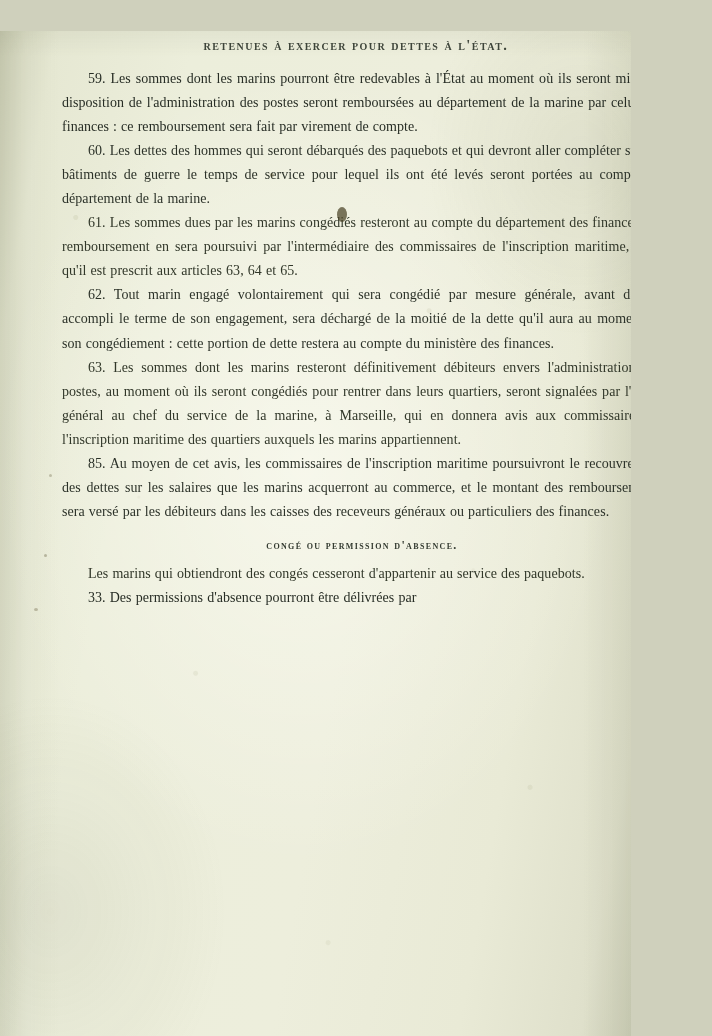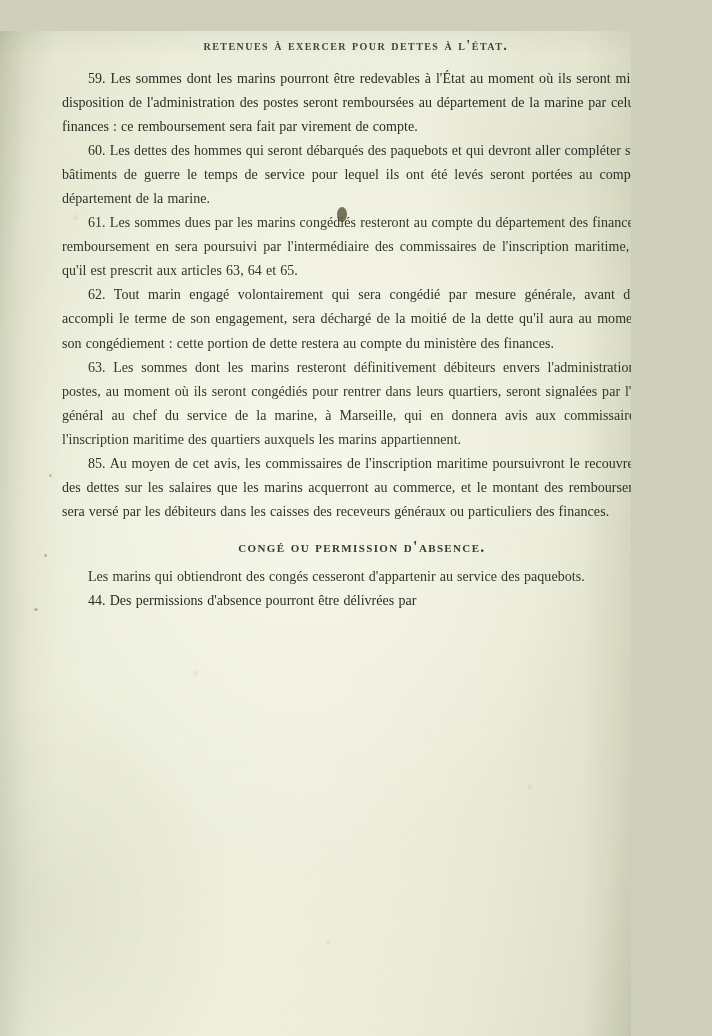--- a/index.html
+++ b/index.html
@@ -85,21 +85,21 @@
     color: #2c3229;
     word-spacing: 0.5px;
     letter-spacing: 0.05px;
     hyphens: manual;
   }
   .subhead {
     margin: 0;
     padding-top: 14px;
     padding-bottom: 9px;
     text-align: center;
-    font-size: 16px;
+    font-size: 12px;
     font-weight: 700;
     letter-spacing: 1.35px;
     font-variant: small-caps;
     text-transform: lowercase;
     color: #343b31;
   }
   
   p.art.heavy { color: #272d25; }
   p.art.light { color: #313729; }
   .blot {
@@ -133,21 +133,21 @@
       <p class="art light">63. Les sommes dont les marins resteront définitivement débiteurs envers l'administration des postes, au moment où ils seront congédiés pour rentrer dans leurs quartiers, seront signalées par l'agent général au chef du service de la marine, à Marseille, qui en donnera avis aux commissaires de l'inscription maritime des quartiers auxquels les marins appartiennent.</p>
 
       <p class="art">85. Au moyen de cet avis, les commissaires de l'inscription maritime poursuivront le recouvrement des dettes sur les salaires que les marins acquerront au commerce, et le montant des remboursements sera versé par les débiteurs dans les caisses des receveurs généraux ou particuliers des finances.</p>
 
 
       <div class="subhead">Congé ou permission d'absence.</div>
 
 
       <p class="art light">Les marins qui obtiendront des congés cesseront d'appartenir au service des paquebots.</p>
 
-      <p class="art heavy">44. Des permissions d'absence pourront être délivrées par</p>
+      <p class="art heavy">33. Des permissions d'absence pourront être délivrées par</p>
 
     </div>
   </div>
 
   <div class="blot" style="left:337px; top:176px; width:10px; height:15px; background:#4a4326; opacity:0.72;"></div>
   <div class="blot" style="left:270px; top:142px; width:4px; height:4px; opacity:0.42;"></div>
   <div class="blot" style="left:44px; top:523px; width:3px; height:3px; opacity:0.35;"></div>
   <div class="blot" style="left:34px; top:577px; width:4px; height:3px; opacity:0.33;"></div>
   <div class="blot" style="left:49px; top:443px; width:3px; height:3px; opacity:0.30;"></div>
 

